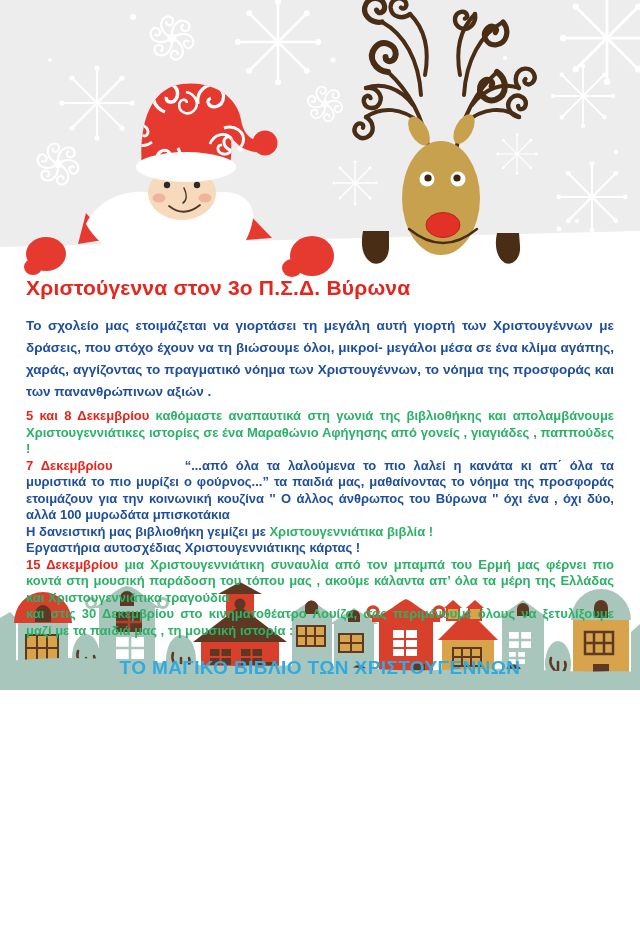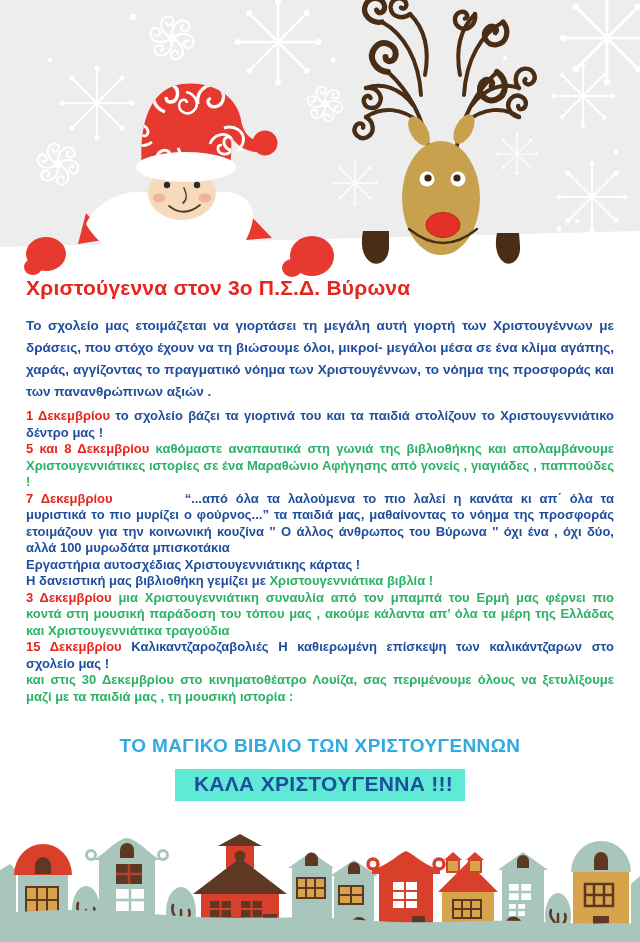--- a/index.html
+++ b/index.html
@@ -1,28 +1,28 @@
 <!DOCTYPE html>
 <html><head>
 <meta charset="utf-8">
 <style>
   html,body{margin:0;padding:0;background:#fff;}
-  .page{position:relative;width:640px;height:942px;overflow:hidden;background:#fff;
+  .page{position:relative;width:640px;height:690px;overflow:hidden;background:#fff;
         font-family:"Liberation Sans",sans-serif;}
   .header-art{position:absolute;top:0;left:0;display:block;}
   .footer-art{position:absolute;bottom:0;left:0;display:block;}
   .content{position:absolute;left:26px;right:26px;top:272px;z-index:2;}
   .page-title{margin:4px 0 15px 0;font-size:21px;font-weight:700;color:#e8251d;letter-spacing:.2px;}
   .para{margin:0;text-align:justify;font-weight:700;font-size:13px;line-height:16.5px;}
   .para.intro{font-size:13.5px;line-height:22px;margin-bottom:5px;}
   .seg.red{color:#e8251d;}
   .seg.blue{color:#1f4e9e;}
   .seg.green{color:#2bb267;}
   .tab-gap{display:inline-block;width:72px;}
-  .book-title{margin-top:30px;text-align:center;font-size:19px;font-weight:700;color:#31aadf;letter-spacing:.4px;}
+  .book-title{margin-top:18px;text-align:center;font-size:19px;font-weight:700;color:#31aadf;letter-spacing:.4px;}
   .greeting-row{margin-top:12px;text-align:center;}
   .greeting{display:inline-block;background:#5eead4;color:#1f4e9e;font-size:21px;font-weight:700;
             padding:3px 12px 5px 19px;letter-spacing:.3px;}
 </style>
 </head>
 <body>
 
 <div class="page">
 
   <svg class="header-art" width="640" height="280" viewBox="0 0 640 280">
@@ -156,27 +156,25 @@
       <ellipse cx="33" cy="267" rx="9" ry="8"></ellipse>
       <ellipse cx="312" cy="256" rx="22" ry="20"></ellipse>
       <ellipse cx="292" cy="268" rx="10" ry="9"></ellipse>
     </g>
   </svg>
 
   <div class="content">
     <h1 class="page-title">Χριστούγεννα στον 3ο Π.Σ.Δ. Βύρωνα</h1>
     <div class="schedule">
         <p class="para intro"><span class="seg blue">Το σχολείο μας ετοιμάζεται να γιορτάσει τη μεγάλη αυτή γιορτή των Χριστουγέννων με δράσεις, που στόχο έχουν να τη βιώσουμε όλοι, μικροί- μεγάλοι μέσα σε ένα κλίμα αγάπης, χαράς, αγγίζοντας το πραγματικό νόημα των Χριστουγέννων, το νόημα της προσφοράς και των πανανθρώπινων αξιών .</span></p>
-        <p class="para"><span class="seg red">1 Δεκεμβρίου</span><span class="seg blue"> το σχολείο βάζει τα γιορτινά του και τα παιδιά στολίζουν το Χριστουγεννιάτικο δέντρο μας !</span></p>
         <p class="para"><span class="seg red">5 και 8 Δεκεμβρίου</span><span class="seg green"> καθόμαστε αναπαυτικά στη γωνιά της βιβλιοθήκης και απολαμβάνουμε Χριστουγεννιάτικες ιστορίες σε ένα Μαραθώνιο Αφήγησης από γονείς , γιαγιάδες , παππούδες !</span></p>
         <p class="para"><span class="seg red">7 Δεκεμβρίου</span><span class="tab-gap" style="width: 72px;"></span><span class="seg blue">“...από όλα τα λαλούμενα το πιο λαλεί η κανάτα κι απ΄ όλα τα μυριστικά το πιο μυρίζει ο φούρνος...” τα παιδιά μας, μαθαίνοντας το νόημα της προσφοράς ετοιμάζουν για την κοινωνική κουζίνα '' Ο άλλος άνθρωπος του Βύρωνα '' όχι ένα , όχι δύο, αλλά 100 μυρωδάτα μπισκοτάκια</span></p>
+        <p class="para"><span class="seg blue">Η δανειστική μας βιβλιοθήκη γεμίζει με </span><span class="seg green">Χριστουγεννιάτικα βιβλία !</span></p>
         <p class="para"><span class="seg blue">Εργαστήρια αυτοσχέδιας Χριστουγεννιάτικης κάρτας !</span></p>
-        <p class="para"><span class="seg blue">Η δανειστική μας βιβλιοθήκη γεμίζει με </span><span class="seg green">Χριστουγεννιάτικα βιβλία !</span></p>
-        <p class="para"><span class="seg red">3 Δεκεμβρίου</span><span class="seg green"> μια Χριστουγεννιάτικη συναυλία από τον μπαμπά του Ερμή μας φέρνει πιο κοντά στη μουσική παράδοση του τόπου μας , ακούμε κάλαντα απ’ όλα τα μέρη της Ελλάδας και Χριστουγεννιάτικα τραγούδια</span></p>
-        <p class="para"><span class="seg red">15 Δεκεμβρίου</span><span class="seg blue"> Καλικαντζαροζαβολιές Η καθιερωμένη επίσκεψη των καλικάντζαρων στο σχολείο μας !</span></p>
+        <p class="para"><span class="seg red">15 Δεκεμβρίου</span><span class="seg green"> μια Χριστουγεννιάτικη συναυλία από τον μπαμπά του Ερμή μας φέρνει πιο κοντά στη μουσική παράδοση του τόπου μας , ακούμε κάλαντα απ’ όλα τα μέρη της Ελλάδας και Χριστουγεννιάτικα τραγούδια</span></p>
         <p class="para"><span class="seg green">και στις 30 Δεκεμβρίου στο κινηματοθέατρο Λουίζα, σας περιμένουμε όλους να ξετυλίξουμε μαζί με τα παιδιά μας , τη μουσική ιστορία :</span></p>
       </div>
     <div class="book-title">ΤΟ ΜΑΓΙΚΟ ΒΙΒΛΙΟ ΤΩΝ ΧΡΙΣΤΟΥΓΕΝΝΩΝ</div>
     <div class="greeting-row">
       <span class="greeting">ΚΑΛΑ ΧΡΙΣΤΟΥΓΕΝΝΑ !!!</span>
     </div>
   </div>
 
   <svg class="footer-art" width="640" height="112" viewBox="0 0 640 112">
     <g>

